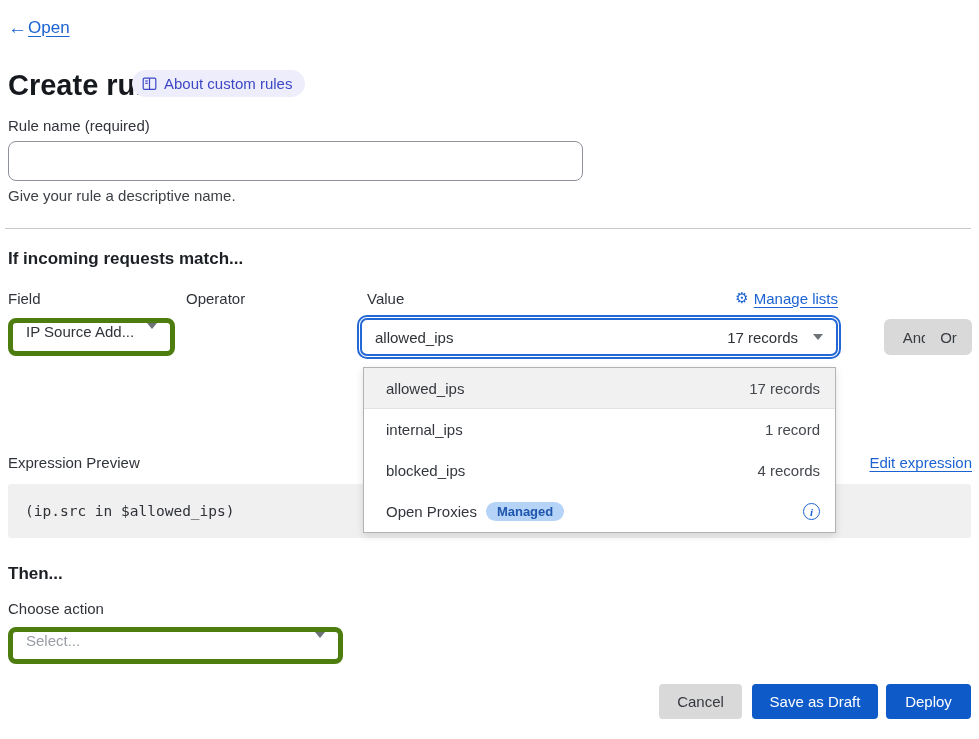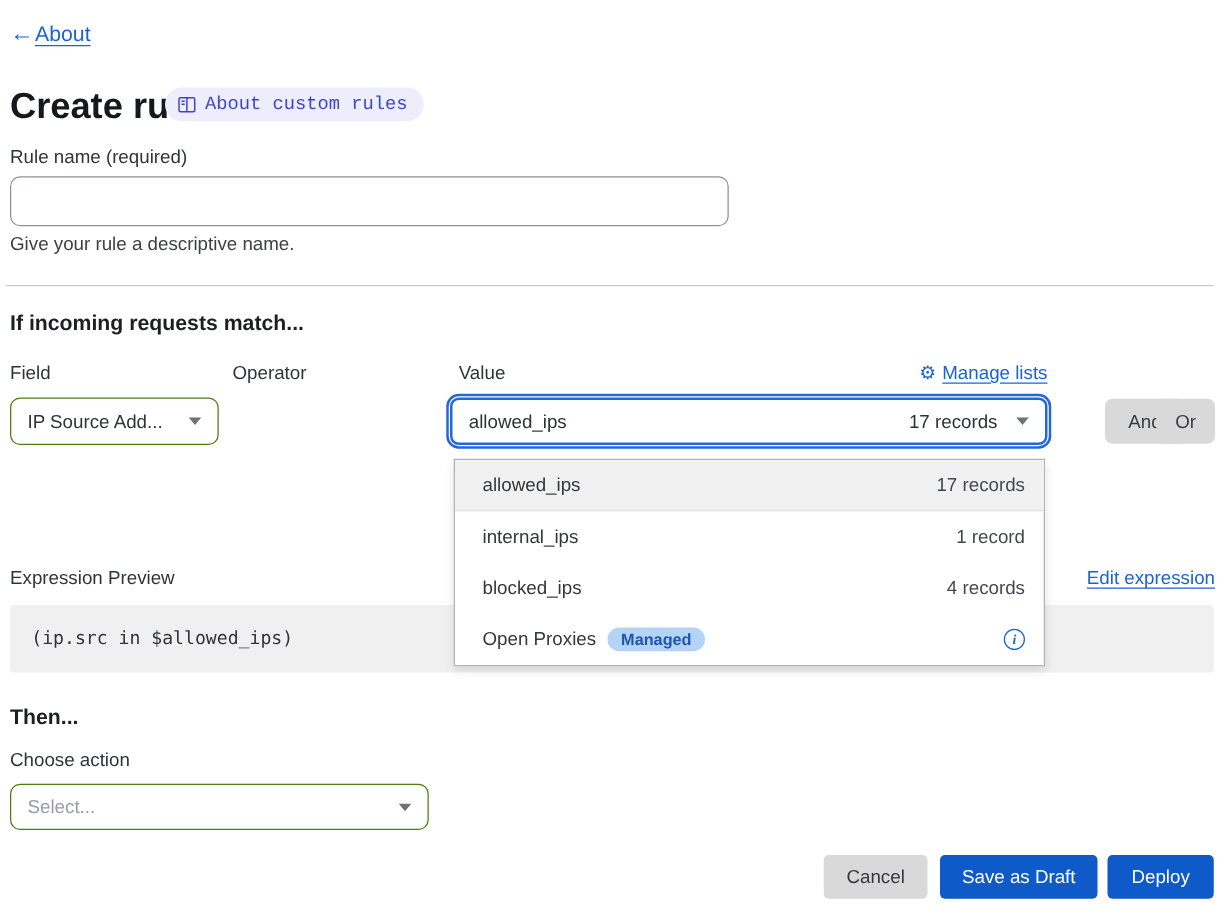--- a/index.html
+++ b/index.html
@@ -19,21 +19,21 @@
   .u { text-decoration:underline; text-underline-offset:3px; }
 
   
   .back { left:8px; top:17px; font-size:17px; display:flex; align-items:center; gap:1px; }
   .back .arrow { font-size:19px; text-decoration:none; }
   .page-title { left:8px; top:69px; font-size:29px; font-weight:700; color:#15181d; }
   .about-pill {
     left:132px; top:70px; height:27px; padding:0 13px 0 10px;
     background:var(--pill-bg); color:var(--pill-text);
     border-radius:14px; display:flex; align-items:center; gap:7px;
-    font-size:15px; cursor:pointer;font-family:Liberation Mono, monospace;
+    font-size:15px; cursor:pointer;
   }
   .about-pill svg { display:block; }
 
   
   .lbl { font-size:15px; color:#30343a; }
   .rule-name-label { left:8px; top:117px; }
   .rule-name-input {
     left:8px; top:141px; width:575px; height:40px;
     border:1px solid #8d929b; border-radius:8px; background:#fff;
     font-family:inherit; font-size:15px; padding:0 12px; color:#30343a;
@@ -45,22 +45,22 @@
   
   .section-h { font-size:17px; font-weight:700; color:#1c2025; }
   .match-h { left:8px; top:249px; }
   .field-label { left:8px; top:290px; }
   .operator-label { left:186px; top:290px; }
   .value-label { left:367px; top:290px; }
   .manage-lists { top:289px; right:141px; font-size:15px; display:flex; align-items:center; gap:5px; }
   .manage-lists .gear { font-size:15px; text-decoration:none; }
 
   .select {
-    height:38px; border:1px solid #4d7c0f; border-radius:8px; background:#fff;
-    display:flex; align-items:center; padding:0 13px; cursor:pointer;
+    height:38px; border:5px solid #4d7c0f; border-radius:8px; background:#fff;
+    display:flex; align-items:flex-start; padding:0 13px; cursor:pointer;
     color:#30343a; font-size:15px;
   }
   .select .grow { flex:1; }
   .chev {
     width:0; height:0; border-left:5.5px solid transparent;
     border-right:5.5px solid transparent; border-top:6.5px solid #6d7277;
   }
   .field-select { left:8px; top:318px; width:167px; }
   .operator-select { left:186px; top:318px; width:166px; }
   .value-combo {
@@ -134,21 +134,21 @@
   .save-btn   { left:752px; top:684px; width:126px; }
   .deploy-btn { left:886px; top:684px; width:85px; }
 </style>
 </head>
 <body>
 
 <div id="screen">
 
   <a class="abs back">
     <span class="arrow">←</span>
-    <span class="u">About</span>
+    <span class="u">Open</span>
   </a>
 
   <div class="abs page-title">Create rule</div>
   <div class="abs about-pill">
     <span>
       <svg width="15" height="14" viewBox="0 0 15 14" fill="none" stroke="currentColor" stroke-width="1.2">
         <rect x="1.2" y="1.2" width="12.6" height="11.2" rx="1.2"></rect>
         <line x1="7.5" y1="1.2" x2="7.5" y2="12.4"></line>
         <line x1="3.2" y1="4" x2="5.8" y2="4"></line>
         <line x1="3.2" y1="6.3" x2="5.8" y2="6.3"></line>

